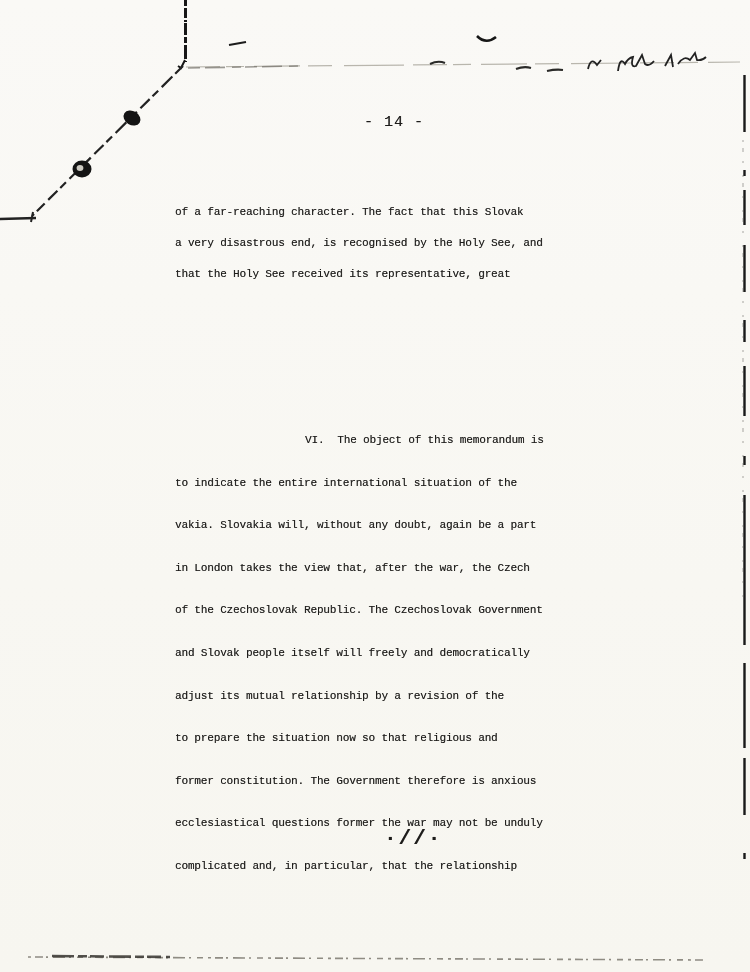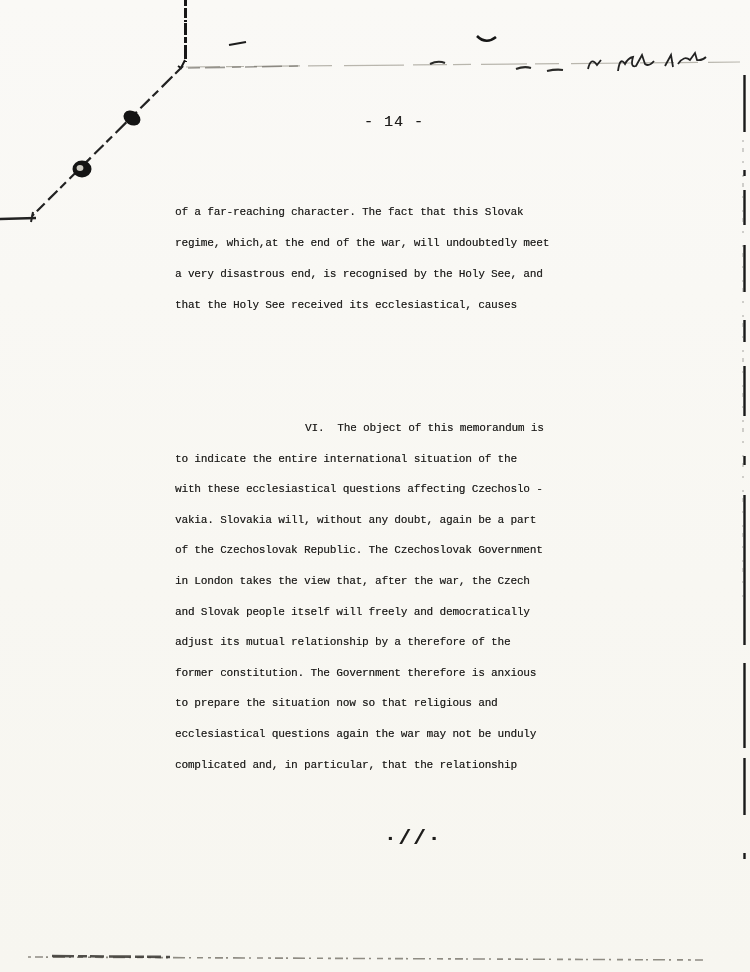--- a/index.html
+++ b/index.html
@@ -15,21 +15,21 @@
     text-shadow:0.2px 0.3px 0.35px rgba(25,25,25,0.55);
   }
   .page-number{
     position:absolute;left:338px;top:114px;width:112px;
     font-size:15px;text-align:center;white-space:pre;letter-spacing:1px;
   }
   .para{position:absolute;left:175px;right:40px;}
   .para1{top:197px;}
   .para1 .tline{line-height:31.1px;}
   .para2{top:413px;}
-  .para2 .tline{line-height:30.6px;}
+  .para2 .tline{line-height:30.6px;margin-top:12px;}
   .tline{
     font-size:11px;
     letter-spacing:-0.15px;
     white-space:pre;
   }
   .tline.indent{padding-left:130px;}
   .footer-mark{
     position:absolute;left:384px;top:827px;
     font-size:21px;font-weight:bold;letter-spacing:2px;white-space:pre;
   }
@@ -70,35 +70,33 @@
     <line x1="743" y1="140" x2="743" y2="600" stroke="#55534e" stroke-width="1" opacity="0.5" stroke-dasharray="2 6 4 9 2 12"></line>
 
     <line x1="28" y1="957" x2="706" y2="960" stroke="#7d7a71" stroke-width="1.6" opacity="0.85" stroke-dasharray="3 4 8 3 2 5 12 4 2 6 6 5"></line>
     <line x1="52" y1="956" x2="170" y2="957" stroke="#413f3a" stroke-width="2.6" opacity="0.9" stroke-dasharray="22 4 9 3 14 5"></line>
   </svg>
 
   <div class="page-number ink">- 14 -</div>
 
   <div class="para para1">
     <div class="tline ink">of a far-reaching character. The fact that this Slovak</div>
-    <div class="tline ink">regime, which,at the end of the war, will undoubtedly meet</div>
     <div class="tline ink">a very disastrous end, is recognised by the Holy See, and</div>
-    <div class="tline ink">that the Holy See received its ecclesiastical, causes</div>
+    <div class="tline ink">that the Holy See received its representative, great</div>
   </div>
 
   <div class="para para2">
     <div class="tline ink indent">VI.  The object of this memorandum is</div>
     <div class="tline ink">to indicate the entire international situation of the</div>
-    <div class="tline ink">with these ecclesiastical questions affecting Czechoslo -</div>
     <div class="tline ink">vakia. Slovakia will, without any doubt, again be a part</div>
+    <div class="tline ink">in London takes the view that, after the war, the Czech</div>
     <div class="tline ink">of the Czechoslovak Republic. The Czechoslovak Government</div>
-    <div class="tline ink">in London takes the view that, after the war, the Czech</div>
     <div class="tline ink">and Slovak people itself will freely and democratically</div>
-    <div class="tline ink">adjust its mutual relationship by a therefore of the</div>
+    <div class="tline ink">adjust its mutual relationship by a revision of the</div>
+    <div class="tline ink">to prepare the situation now so that religious and</div>
     <div class="tline ink">former constitution. The Government therefore is anxious</div>
-    <div class="tline ink">to prepare the situation now so that religious and</div>
-    <div class="tline ink">ecclesiastical questions again the war may not be unduly</div>
+    <div class="tline ink">ecclesiastical questions former the war may not be unduly</div>
     <div class="tline ink">complicated and, in particular, that the relationship</div>
   </div>
 
   <div class="footer-mark ink">·//·</div>
 
 </div>
 
 </body></html>

